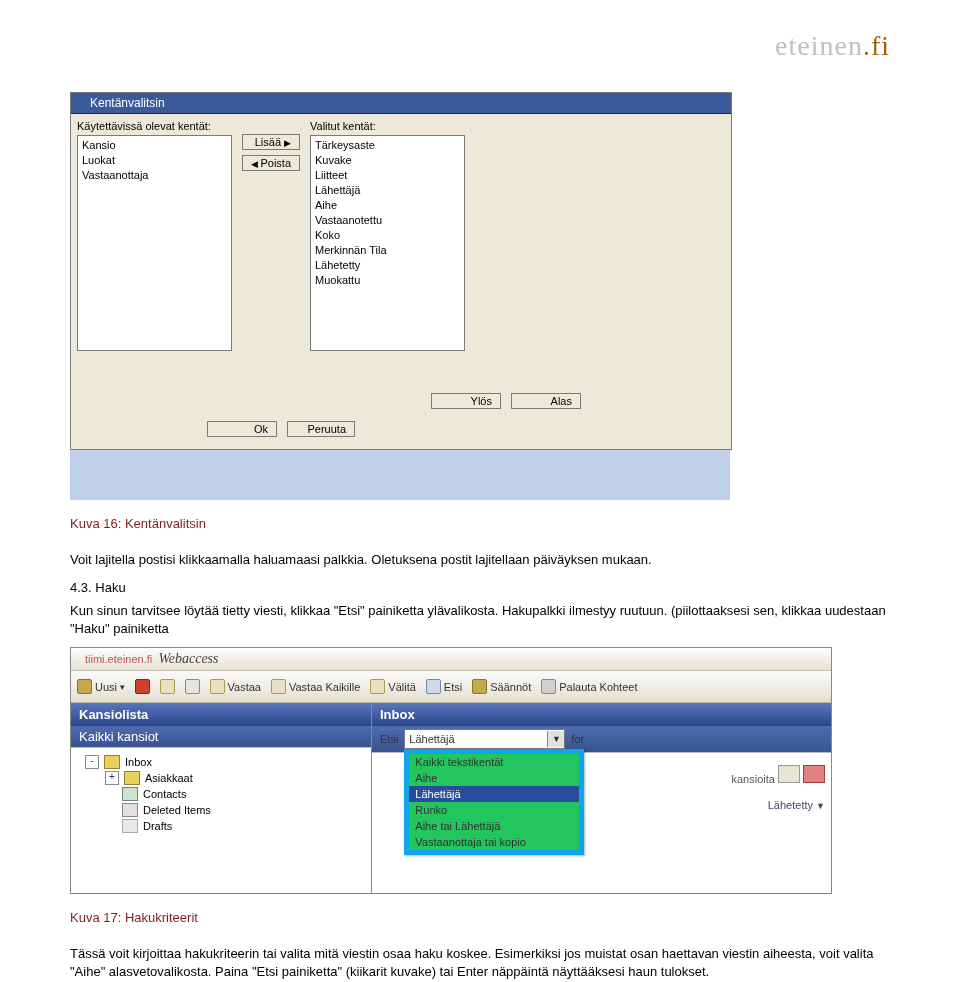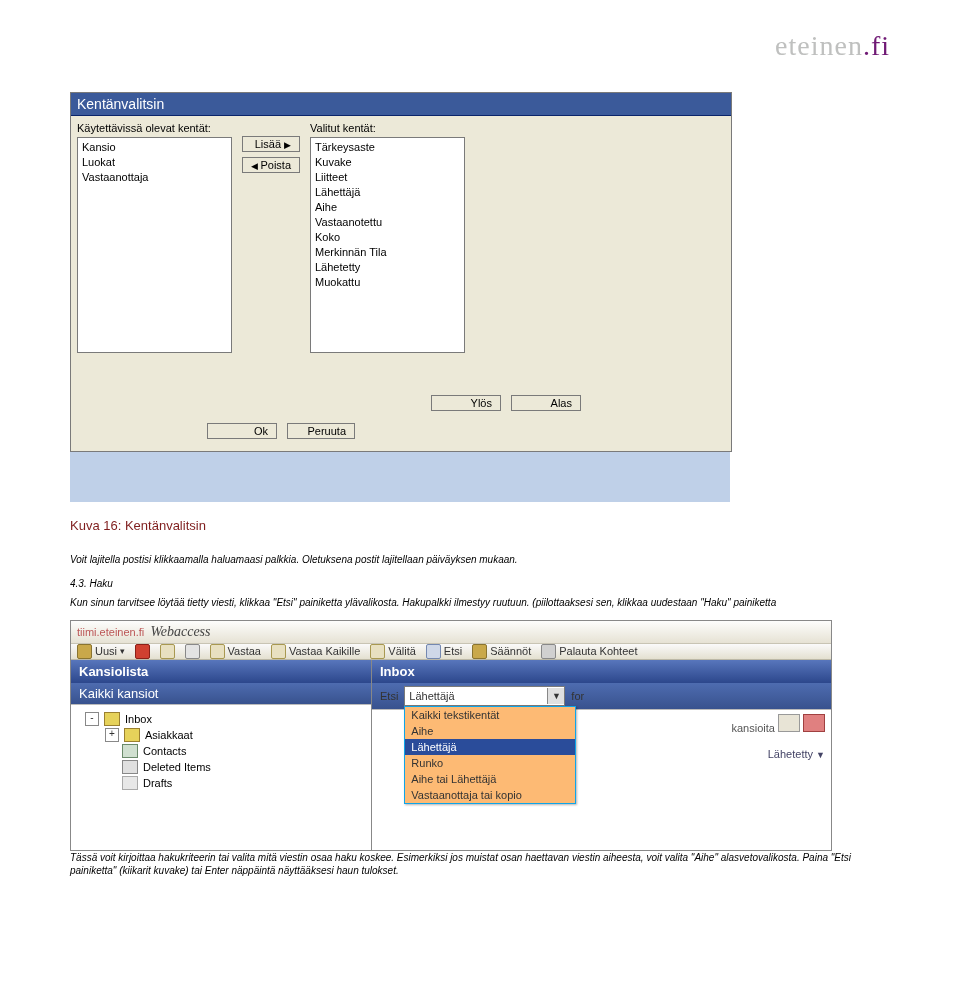--- a/index.html
+++ b/index.html
@@ -15,32 +15,32 @@
     padding: 20px 70px 40px 70px;
   }
   .logo-wrap {
     text-align: right;
     padding: 10px 0 30px 0;
     font-family: Georgia, 'Times New Roman', serif;
     font-size: 28px;
     letter-spacing: 1px;
   }
   .logo-wrap .grey { color: #bfc0bf; }
-  .logo-wrap .gold { color: #701a75; }
+  .logo-wrap .gold { color: #a16207; }
   .dialog {
     border: 1px solid #7a7a7a;
     width: 660px;
     background: #ece9d8;
   }
   .dialog-title {
     background: linear-gradient(#3a5ea8,#0a246a);
     background: #3b5a9a;
     color: #fff;
-    font-size: 14px;
-    padding: 3px 6px;
+    font-size: 12px;
+    padding: 3px 19px;
     border-bottom: 1px solid #0a246a;
   }
   .dialog-body {
     display: flex;
     padding: 6px 6px 2px 6px;
     gap: 10px;
     background: #ece9d8;
   }
   .listcol { font-size: 11px; color: #000; }
   .listlabel { margin-bottom: 3px; }
@@ -93,44 +93,43 @@
     height: 50px;
     width: 660px;
   }
   .caption {
     color: #7f1d1d;
     font-size: 13px;
     margin-top: 16px;
     margin-bottom: 20px;
   }
   .bodytext {
-    font-size: 10px;
+    font-size: 13px;
     line-height: 1.35;
     margin: 0 0 6px 0;
     font-family: Arial, sans-serif;
-    font-style: italic;
   }
   .sectnum { color: #000; margin-top: 10px; }
   
   .shot2 {
     width: 760px;
     border: 1px solid #888;
     margin-top: 10px;
     font-size: 11px;
   }
   .grad-bar {
     background: linear-gradient(#fdfdfc,#e6e2d4);
-    padding: 3px 6px;
+    padding: 3px 14px;
     color: #5a5a5a;
     border-bottom: 1px solid #c8c4b4;
   }
   .toolbar {
     background: linear-gradient(#fafafa,#e4e0d0);
     border-bottom: 1px solid #bcb8a6;
-    padding: 0 6px;
+    padding: 8px 6px;
     display: flex;
     gap: 10px;
     align-items: center;
     font-size: 11px;
   }
   .toolbar .tbtn {
     display: flex;
     align-items: center;
     gap: 3px;
     color: #333;
@@ -221,30 +220,30 @@
     border-left:1px solid #888;
     text-align:center;
     font-size:9px;
     line-height:16px;
     margin-left:auto;
   }
   .dropdown {
     position:absolute;
     top:19px; left:-1px;
     width: 170px;
-    border:1px solid #0ea5e9;
-    background:#fdba74;
+    border:5px solid #0ea5e9;
+    background:#22c55e;
     z-index:10;
     box-shadow:1px 1px 2px rgba(0,0,0,.3);
   }
   .dropdown div { padding:2px 6px; font-size:11px; }
   .dropdown .sel { background:#2a4c9a; color:#fff; }
   .right-extra {
     position:absolute;
-    right:6px; top:4px;
+    right:6px; top:12px;
     display:flex;
     gap:8px;
     align-items:center;
     font-size:11px;
   }
   .right-extra .grey2{color:#555;}
   .icbox { width:20px; height:16px; border:1px solid #999; background:#e8e4d6; display:inline-block;}
   .icbox.red2{ background:#e08080; border-color:#a04040;}
 </style>
 </head>
@@ -419,16 +418,17 @@
               <div style="margin-top:14px;text-align:right;color:#446;">
                 <span>Lähetetty</span> <span class="arrow">▼</span>
               </div>
             </div>
           </div>
         </div>
       </div>
     </div>
   </div>
 
+  <div class="caption">Kuva 17: Hakukriteerit</div>
 
   <p class="bodytext">Tässä voit kirjoittaa hakukriteerin tai valita mitä viestin osaa haku koskee. Esimerkiksi jos muistat osan haettavan viestin aiheesta, voit valita "Aihe" alasvetovalikosta. Paina "Etsi painiketta" (kiikarit kuvake) tai Enter näppäintä näyttääksesi haun tulokset.</p>
 
 </div>
 
 </body></html>

